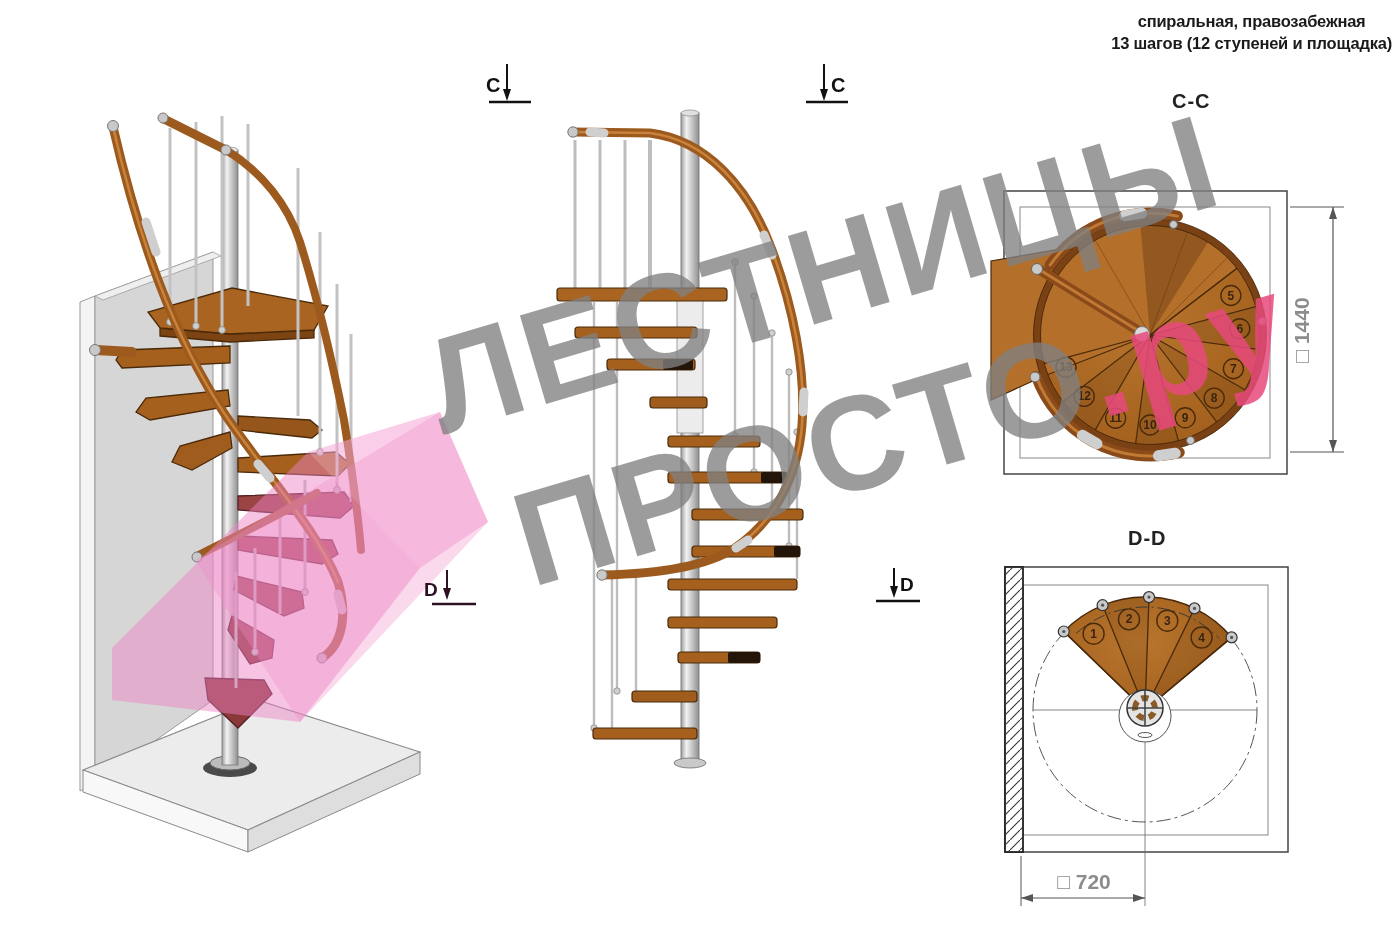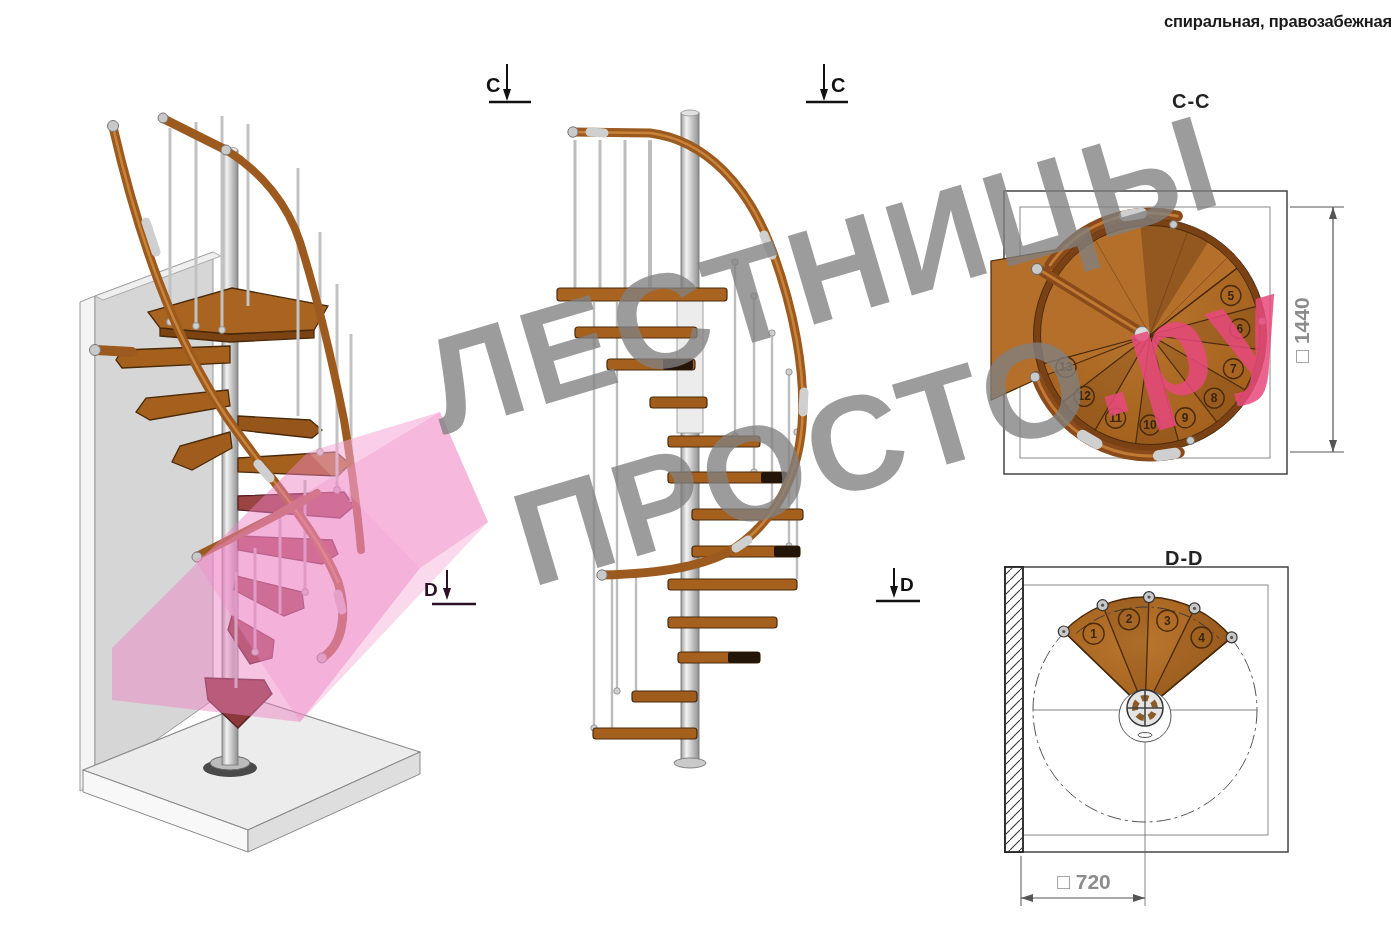--- a/index.html
+++ b/index.html
@@ -412,24 +412,25 @@
         <line x1="1021" y1="856" x2="1021" y2="906"></line>
         <line x1="1021" y1="898" x2="1145" y2="898" stroke-width="1.2"></line>
         <polygon points="1021,898 1033,894 1033,902" fill="#555" stroke="none"></polygon>
         <polygon points="1145,898 1133,894 1133,902" fill="#555" stroke="none"></polygon>
       </g>
       <text x="1084" y="889" text-anchor="middle" font-size="21" font-weight="bold" fill="#8c8c8c">□ 720</text>
     </g>
   </svg>
 
   <div class="seclabel" style="left:1172px;top:90px;">C-C</div>
-  <div class="seclabel" style="left:1128px;top:547px;margin-left:37px;">D-D</div>
+  <div class="seclabel" style="left:1128px;top:527px;">D-D</div>
 
   <div class="header">
     <div>спиральная, правозабежная</div>
+    <div>13 шагов (12 ступеней и площадка)</div>
   </div>
 
   <div class="watermark">
     <div class="wm-line1">ЛЕСТНИЦЫ</div>
     <div class="wm-line2"><span>ПРОСТО</span><span class="wm-pink">.ру</span></div>
   </div>
 
 </div>
 
 </body></html>

